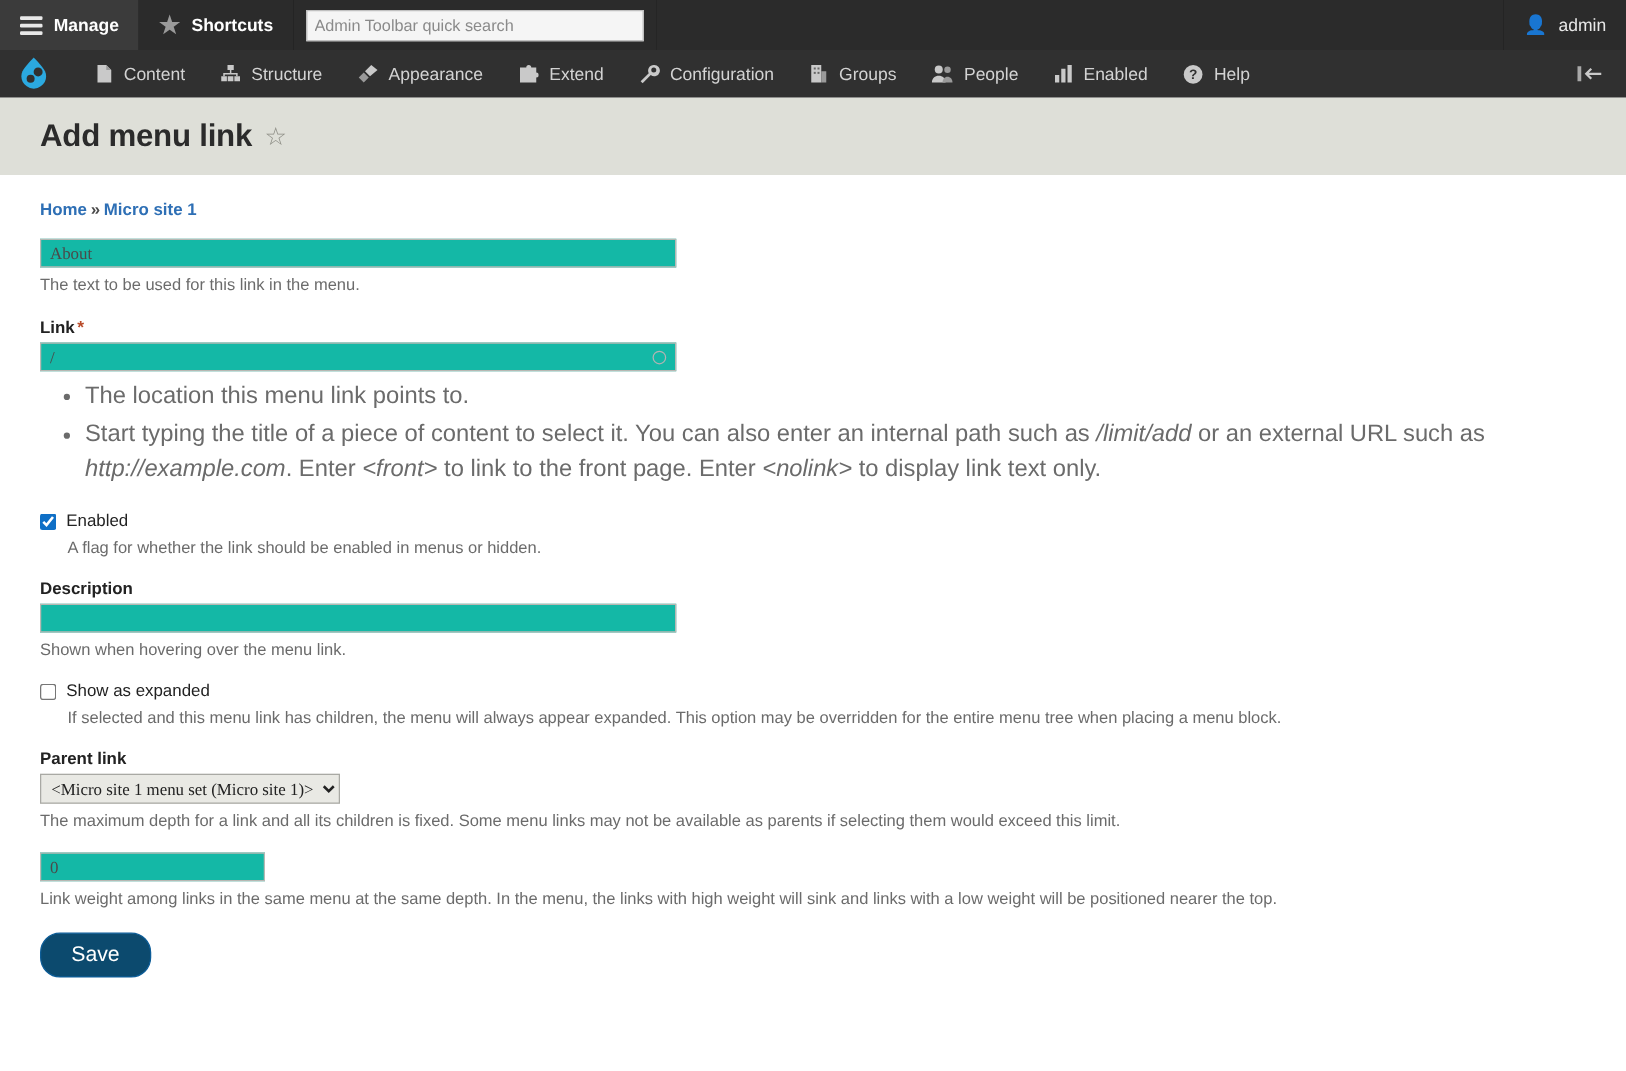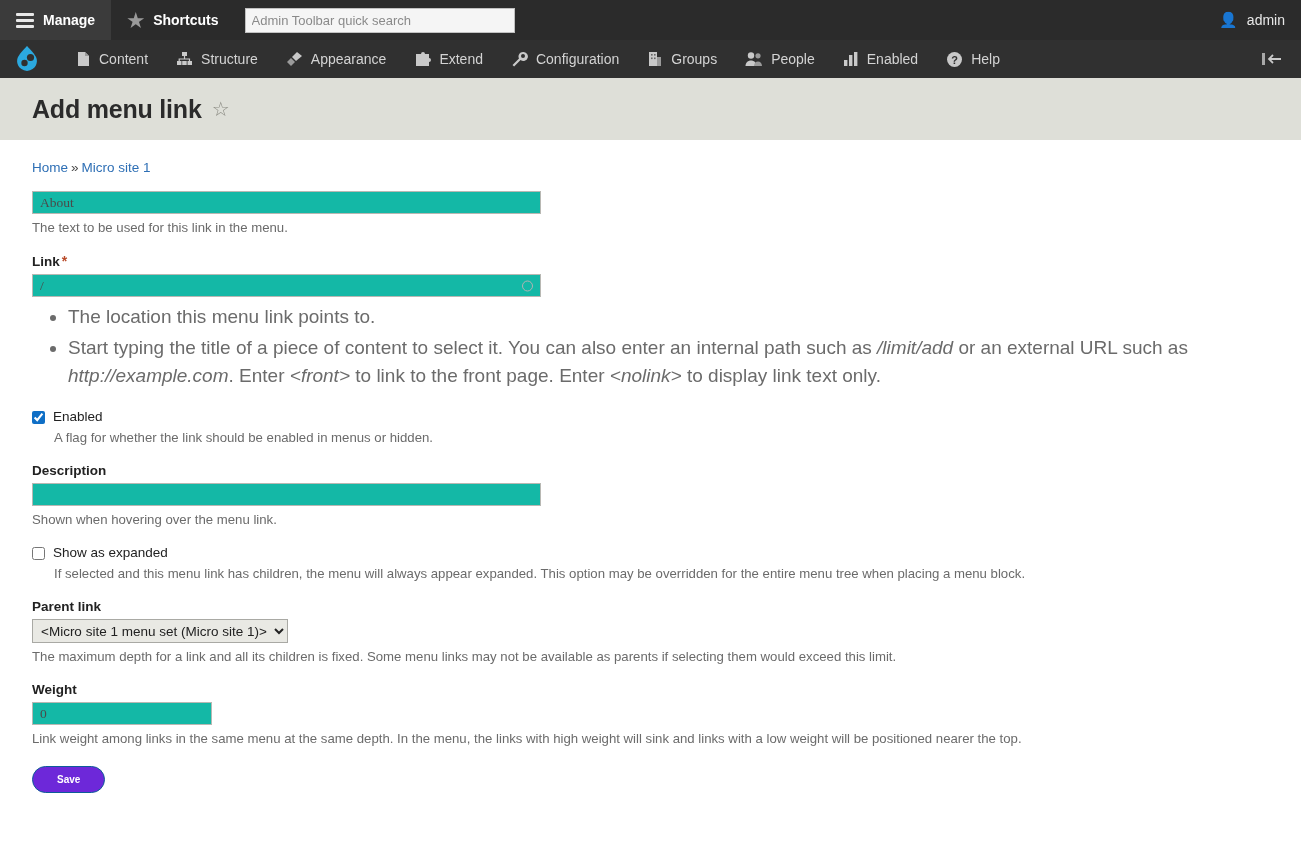--- a/index.html
+++ b/index.html
@@ -110,20 +110,21 @@
     cursor: pointer;
     vertical-align: 1px;
   }
 
   
   .content { padding: 0 32px; }
   .breadcrumb {
     padding-top: 20px;
     font-size: 13.5px;
     color: #4a4a4a;
+    font-weight: bold;
   }
   .breadcrumb a { color: #2e6fb5; text-decoration: none; cursor: pointer; }
   .bc-sep { color: #4a4a4a; margin: 0 3px; }
 
   form.menu-form { margin-top: 16px; }
   .field { margin-bottom: 0; }
   .flabel {
     display: block;
     font-weight: bold;
     font-size: 13.5px;
@@ -172,39 +173,39 @@
 
   .checkline { display: flex; align-items: flex-start; gap: 8px; }
   input[type=checkbox] {
     width: 13px; height: 13px; margin: 2px 0 0 0;
     accent-color: #0f6fc6;
     cursor: pointer;
   }
   .checklabel { font-size: 13.5px; color: #222; cursor: pointer; }
 
   select.parent-select {
-    font-family: Liberation Sans, sans-serif;
+    font-family: Liberation Serif, serif;
     font-size: 13.5px;
     color: #222;
     background: #e9e9e4;
     border: 1px solid #a9a9a4;
     height: 24px;
     padding: 2px 4px;
     cursor: pointer;
     outline: none;
   }
 
   .btn-save {
     margin-top: 18px;
-    background: #6d28d9;
+    background: #0c4a6e;
     border: 1px solid #0d5d98;
     color: #ffffff;
     font-family: "Liberation Sans", sans-serif;
-    font-weight: bold;
-    font-size: 10px;
+    font-weight: normal;
+    font-size: 17px;
     border-radius: 16px;
     padding: 7px 24px;
     cursor: pointer;
   }
 </style>
 </head>
 <body>
 
 <div class="toolbar-bar">
   <div class="tb-tab manage">
@@ -418,20 +419,19 @@
       <select class="parent-select">
         <option>&lt;Micro site 1 menu set (Micro site 1)&gt;</option>
       </select>
       <div class="fdesc">The maximum depth for a link and all its children is fixed. Some menu links may not be available as parents if selecting them would exceed this limit.</div>
     </div>
 
     <div class="gap-sm"></div>
 
     
     <div class="field">
-      <label class="flabel">Weight</label>
       <input class="textfield small" type="text" value="0" style="">
       <div class="fdesc">Link weight among links in the same menu at the same depth. In the menu, the links with high weight will sink and links with a low weight will be positioned nearer the top.</div>
     </div>
 
     <button class="btn-save" type="submit">Save</button>
   </form>
 </div>
 
 </body></html>

